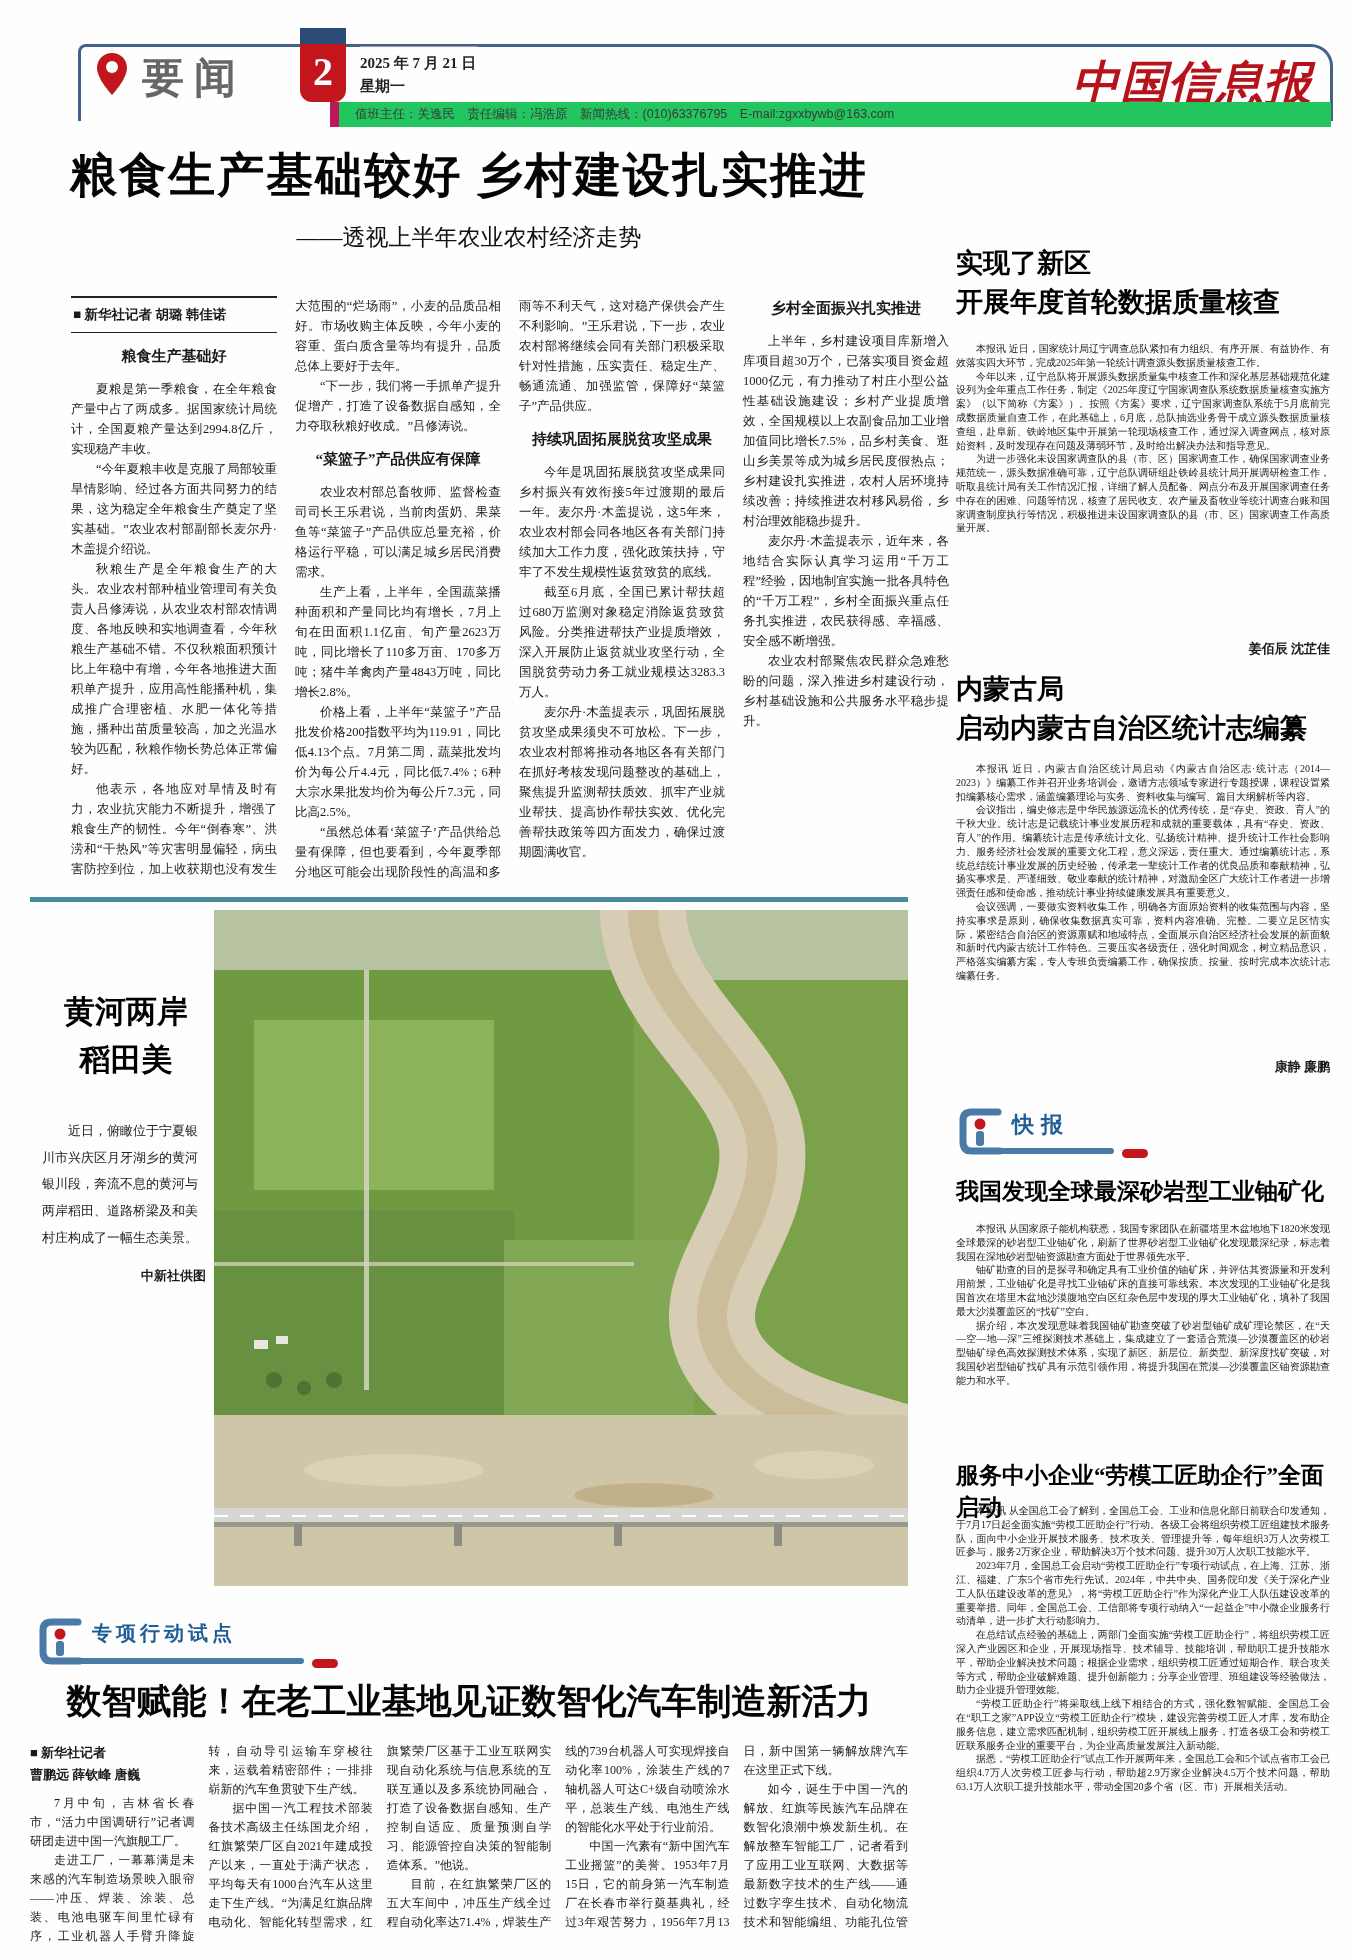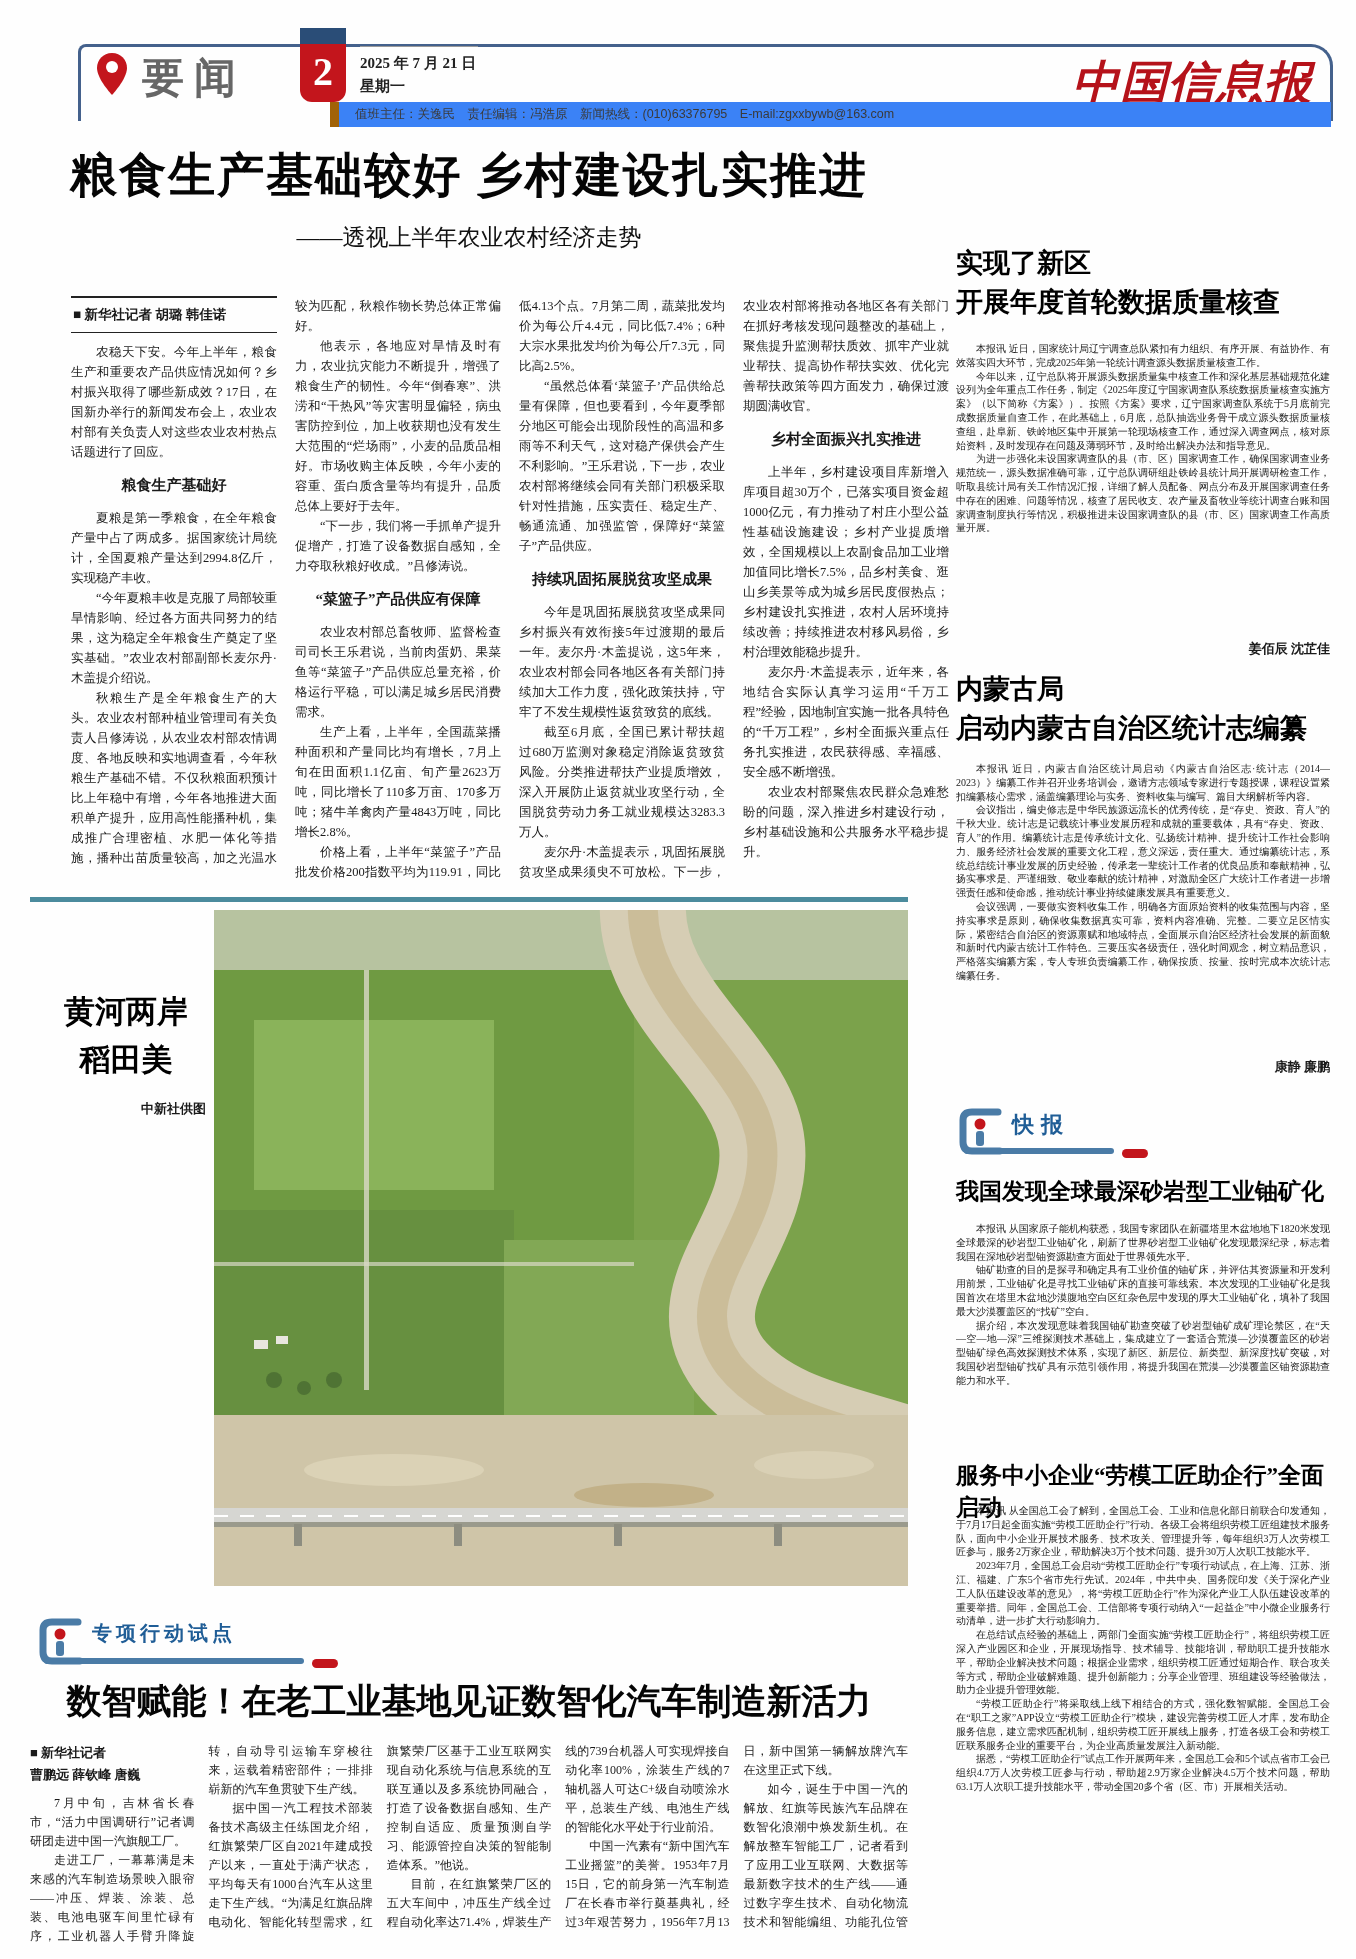--- a/index.html
+++ b/index.html
@@ -11,21 +11,21 @@
              border-bottom:none;border-radius:8px 22px 0 0;}
   .section-label{left:142px;top:50px;font-family:"Liberation Sans",sans-serif;font-weight:bold;
                  font-size:42px;color:#666;letter-spacing:10px;}
   .pgnum-cap{left:300px;top:28px;width:46px;height:18px;background:#2a4d77;}
   .pgnum{left:300px;top:44px;width:46px;height:58px;background:#c3151c;border-radius:0 0 12px 12px;
          color:#fff;font-size:40px;font-weight:bold;text-align:center;line-height:56px;}
   .dateblk{left:360px;top:46px;width:118px;border-top:1px solid #9a9a9a;border-bottom:1px solid #9a9a9a;
            padding:5px 0 6px 0;font-size:15px;font-weight:bold;line-height:1.55;color:#222;}
   .masthead{left:1072px;top:52px;width:260px;font-size:47px;font-weight:900;font-style:italic;
             color:#b5121a;letter-spacing:1px;white-space:nowrap;}
-  .infobar{left:330px;top:102px;width:976px;height:25px;background:#3b82f6;border-left:9px solid #a16207;
+  .infobar{left:330px;top:102px;width:976px;height:25px;background:#22c55e;border-left:9px solid #be185d;
            font-family:"Liberation Sans",sans-serif;font-size:12.5px;color:#3a3a3a;line-height:25px;
            padding-left:16px;white-space:nowrap;overflow:hidden;}
   
   .main-headline{left:30px;top:144px;width:878px;text-align:center;font-size:47px;font-weight:900;
                  color:#050505;letter-spacing:2px;white-space:nowrap;}
   .main-subtitle{left:30px;top:222px;width:878px;text-align:center;font-size:23px;color:#111;}
   .main-cols{left:30px;top:296px;width:878px;height:598px;column-count:4;column-gap:18px;
              column-fill:auto;overflow:hidden;font-size:12.5px;line-height:1.6;text-align:justify;margin-left:41px;}
   .byline-box{border-top:2px solid #222;border-bottom:1px solid #222;padding:6px 2px;
               font-size:13.5px;font-weight:bold;margin-bottom:9px;}
@@ -83,21 +83,20 @@
 
   <div class="abs masthead">中国信息报</div>
 
   <div class="abs infobar">值班主任：关逸民　责任编辑：冯浩原　新闻热线：(010)63376795　E-mail:zgxxbywb@163.com</div>
 
   <div class="abs main-headline">粮食生产基础较好 乡村建设扎实推进</div>
   <div class="abs main-subtitle">——透视上半年农业农村经济走势</div>
   <div class="abs main-cols cols">
     <div class="byline-box">■ 新华社记者 胡璐 韩佳诺</div>
     <div>
-        <p>农稳天下安。今年上半年，粮食生产和重要农产品供应情况如何？乡村振兴取得了哪些新成效？17日，在国新办举行的新闻发布会上，农业农村部有关负责人对这些农业农村热点话题进行了回应。</p>
         <div class="sub-head">粮食生产基础好</div>
         <p>夏粮是第一季粮食，在全年粮食产量中占了两成多。据国家统计局统计，全国夏粮产量达到2994.8亿斤，实现稳产丰收。</p>
         <p>“今年夏粮丰收是克服了局部较重旱情影响、经过各方面共同努力的结果，这为稳定全年粮食生产奠定了坚实基础。”农业农村部副部长麦尔丹·木盖提介绍说。</p>
         <p>秋粮生产是全年粮食生产的大头。农业农村部种植业管理司有关负责人吕修涛说，从农业农村部农情调度、各地反映和实地调查看，今年秋粮生产基础不错。不仅秋粮面积预计比上年稳中有增，今年各地推进大面积单产提升，应用高性能播种机，集成推广合理密植、水肥一体化等措施，播种出苗质量较高，加之光温水较为匹配，秋粮作物长势总体正常偏好。</p>
         <p>他表示，各地应对旱情及时有力，农业抗灾能力不断提升，增强了粮食生产的韧性。今年“倒春寒”、洪涝和“干热风”等灾害明显偏轻，病虫害防控到位，加上收获期也没有发生大范围的“烂场雨”，小麦的品质品相好。市场收购主体反映，今年小麦的容重、蛋白质含量等均有提升，品质总体上要好于去年。</p>
         <p>“下一步，我们将一手抓单产提升促增产，打造了设备数据自感知，全力夺取秋粮好收成。”吕修涛说。</p>
         <div class="sub-head">“菜篮子”产品供应有保障</div>
         <p>农业农村部总畜牧师、监督检查司司长王乐君说，当前肉蛋奶、果菜鱼等“菜篮子”产品供应总量充裕，价格运行平稳，可以满足城乡居民消费需求。</p>
         <p>生产上看，上半年，全国蔬菜播种面积和产量同比均有增长，7月上旬在田面积1.1亿亩、旬产量2623万吨，同比增长了110多万亩、170多万吨；猪牛羊禽肉产量4843万吨，同比增长2.8%。</p>
         <p>价格上看，上半年“菜篮子”产品批发价格200指数平均为119.91，同比低4.13个点。7月第二周，蔬菜批发均价为每公斤4.4元，同比低7.4%；6种大宗水果批发均价为每公斤7.3元，同比高2.5%。</p>
@@ -112,20 +111,21 @@
         <p>农业农村部聚焦农民群众急难愁盼的问题，深入推进乡村建设行动，乡村基础设施和公共服务水平稳步提升。</p>
       </div>
   </div>
 
   <div class="abs teal-rule"></div>
   <div class="abs photo-caption-block">
     <div class="photo-title">
       <div>黄河两岸</div>
       <div>稻田美</div>
     </div>
+    <div class="photo-caption">近日，俯瞰位于宁夏银川市兴庆区月牙湖乡的黄河银川段，奔流不息的黄河与两岸稻田、道路桥梁及和美村庄构成了一幅生态美景。</div>
     <div class="photo-credit">中新社供图</div>
   </div>
   <div class="abs photo-frame">
     <svg width="694" height="676" viewBox="0 0 694 676">
       <rect x="0" y="0" width="694" height="676" fill="#7ba24b"></rect>
       <rect x="0" y="0" width="694" height="70" fill="#b7c3a0"></rect>
       <rect x="0" y="60" width="420" height="300" fill="#6f9a42"></rect>
       <rect x="40" y="110" width="240" height="170" fill="#8fb75e" opacity="0.85"></rect>
       <rect x="0" y="300" width="300" height="230" fill="#679040"></rect>
       <rect x="290" y="330" width="190" height="190" fill="#82a855"></rect>

